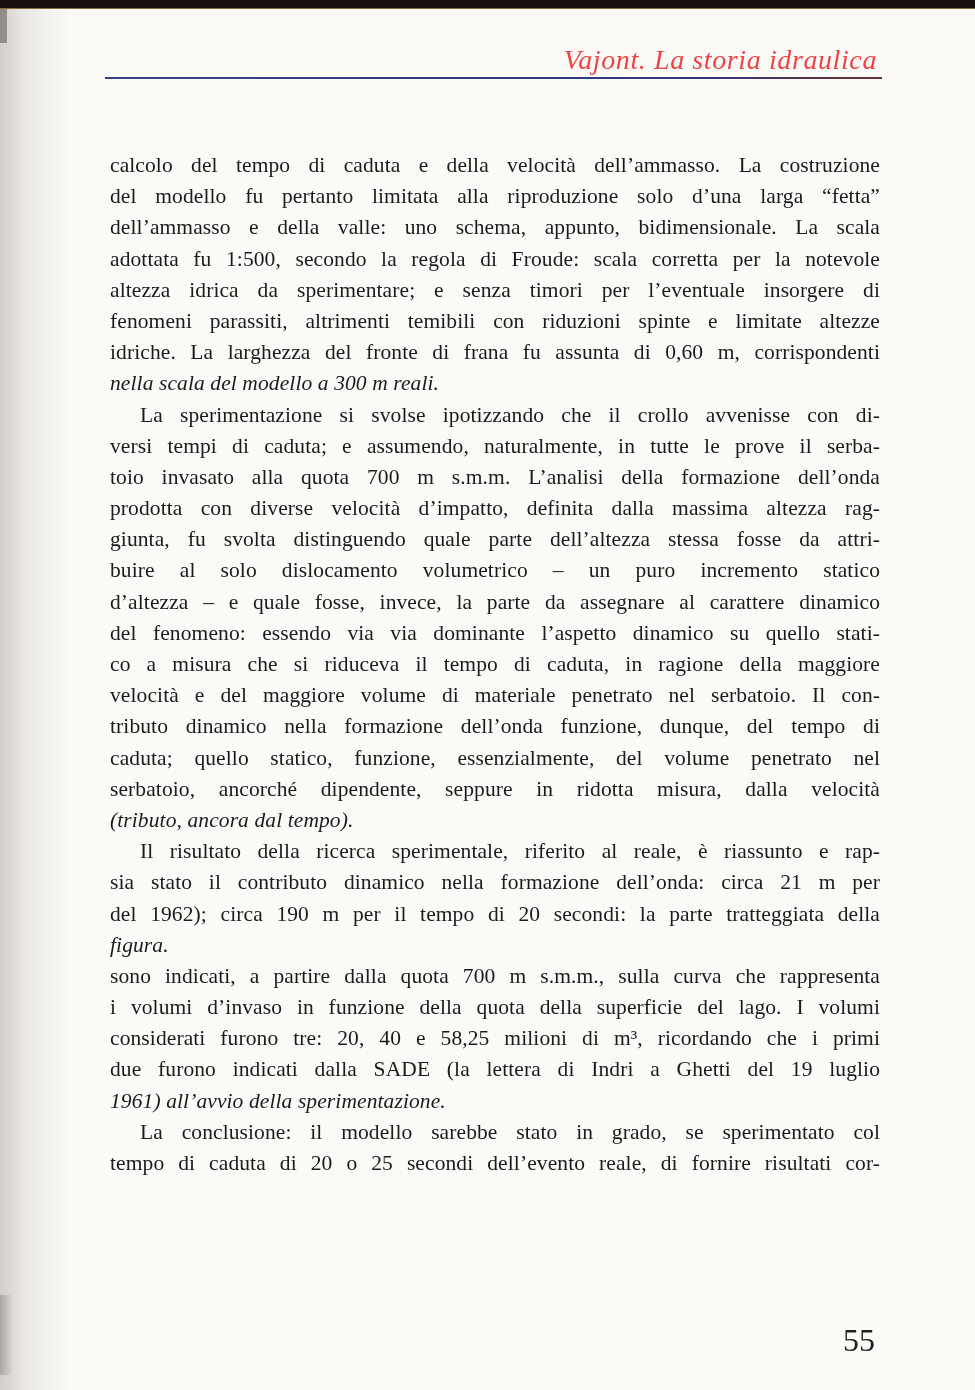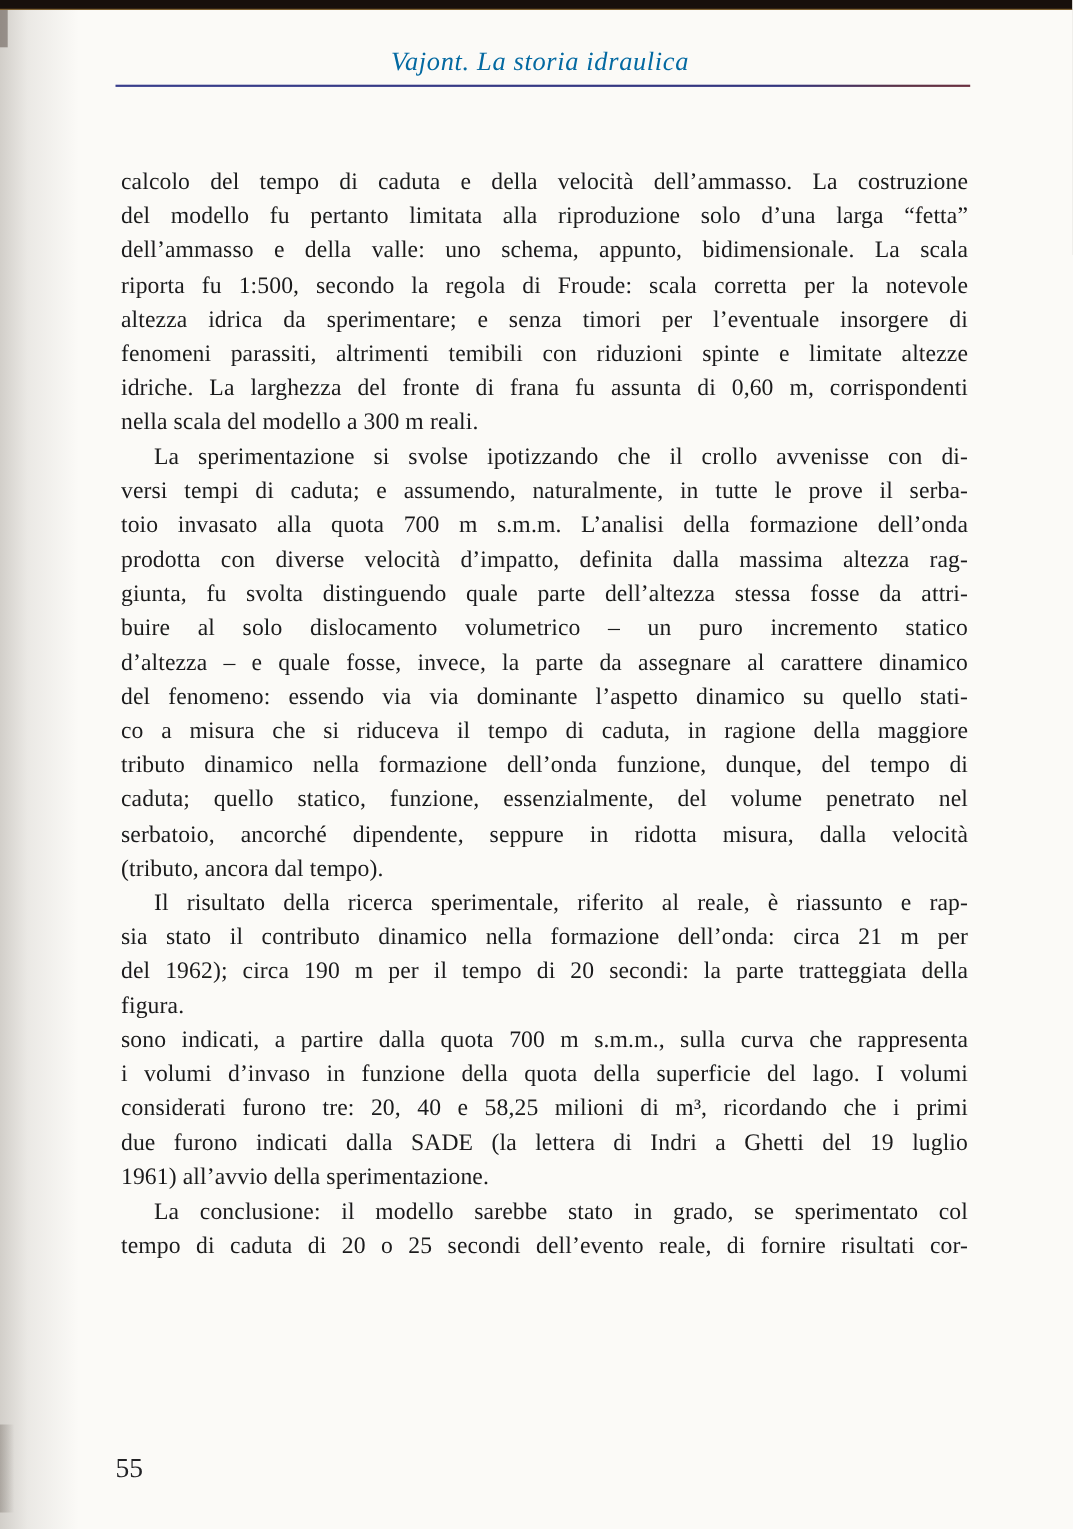--- a/index.html
+++ b/index.html
@@ -34,25 +34,25 @@
   .left-edge-mark-bottom {
     position: absolute;
     top: 1295px; left: 0;
     width: 13px; height: 80px;
     background: linear-gradient(to right, rgba(140,133,126,0.55), rgba(140,133,126,0));
   }
   .running-head {
     position: absolute;
     top: 44px; left: 105px;
     width: 772px;
-    text-align: center;
+    text-align: right;
     font-style: italic;
-    font-size: 24px;
+    font-size: 28px;
     letter-spacing: 0.6px;
-    color: #0369a1;
+    color: #ef4444;
   }
   .head-rule {
     position: absolute;
     top: 77px; left: 105px;
     width: 777px; height: 2px;
     background: linear-gradient(to right, #393e8c 0%, #33357f 78%, #5c3246 92%, #6b3040 100%);
   }
   .body-text {
     position: absolute;
     top: 150px; left: 110px;
@@ -62,27 +62,27 @@
     color: #1b1b1c;
     letter-spacing: 0.1px;
   }
   .line {
     text-align: justify;
     text-align-last: justify;
     height: 31.2px;
     overflow: visible;
   }
   .line.ind { padding-left: 30px; }
-  .line.pl  { text-align-last: left; }
+  .line.pl  { text-align-last: left; font-style: italic; }
   .page-number {
     position: absolute;
     top: 1322px; left: 105px;
     width: 770px;
-    text-align: left;
-    font-size: 25px;
+    text-align: right;
+    font-size: 32px;
     color: #222225;
   }
 </style>
 </head>
 <body>
 
 <div class="scan-page">
 
   <div class="top-bar"></div>
   <div class="left-shadow"></div>
@@ -90,34 +90,35 @@
   <div class="left-edge-mark-bottom"></div>
 
   <div class="running-head">Vajont. La storia idraulica</div>
 
   <div class="head-rule"></div>
 
   <div class="body-text" id="body-text">
       <div class="line">calcolo del tempo di caduta e della velocità dell’ammasso. La costruzione</div>
       <div class="line">del modello fu pertanto limitata alla riproduzione solo d’una larga “fetta”</div>
       <div class="line">dell’ammasso e della valle: uno schema, appunto, bidimensionale. La scala</div>
-      <div class="line">riporta fu 1:500, secondo la regola di Froude: scala corretta per la notevole</div>
+      <div class="line">adottata fu 1:500, secondo la regola di Froude: scala corretta per la notevole</div>
       <div class="line">altezza idrica da sperimentare; e senza timori per l’eventuale insorgere di</div>
       <div class="line">fenomeni parassiti, altrimenti temibili con riduzioni spinte e limitate altezze</div>
       <div class="line">idriche. La larghezza del fronte di frana fu assunta di 0,60 m, corrispondenti</div>
       <div class="line pl">nella scala del modello a 300 m reali.</div>
       <div class="line ind">La sperimentazione si svolse ipotizzando che il crollo avvenisse con di-</div>
       <div class="line">versi tempi di caduta; e assumendo, naturalmente, in tutte le prove il serba-</div>
       <div class="line">toio invasato alla quota 700 m s.m.m. L’analisi della formazione dell’onda</div>
       <div class="line">prodotta con diverse velocità d’impatto, definita dalla massima altezza rag-</div>
       <div class="line">giunta, fu svolta distinguendo quale parte dell’altezza stessa fosse da attri-</div>
       <div class="line">buire al solo dislocamento volumetrico – un puro incremento statico</div>
       <div class="line">d’altezza – e quale fosse, invece, la parte da assegnare al carattere dinamico</div>
       <div class="line">del fenomeno: essendo via via dominante l’aspetto dinamico su quello stati-</div>
       <div class="line">co a misura che si riduceva il tempo di caduta, in ragione della maggiore</div>
+      <div class="line">velocità e del maggiore volume di materiale penetrato nel serbatoio. Il con-</div>
       <div class="line">tributo dinamico nella formazione dell’onda funzione, dunque, del tempo di</div>
       <div class="line">caduta; quello statico, funzione, essenzialmente, del volume penetrato nel</div>
       <div class="line">serbatoio, ancorché dipendente, seppure in ridotta misura, dalla velocità</div>
       <div class="line pl">(tributo, ancora dal tempo).</div>
       <div class="line ind">Il risultato della ricerca sperimentale, riferito al reale, è riassunto e rap-</div>
       <div class="line">sia stato il contributo dinamico nella formazione dell’onda: circa 21 m per</div>
       <div class="line">del 1962); circa 190 m per il tempo di 20 secondi: la parte tratteggiata della</div>
       <div class="line pl">figura.</div>
       <div class="line">sono indicati, a partire dalla quota 700 m s.m.m., sulla curva che rappresenta</div>
       <div class="line">i volumi d’invaso in funzione della quota della superficie del lago. I volumi</div>

